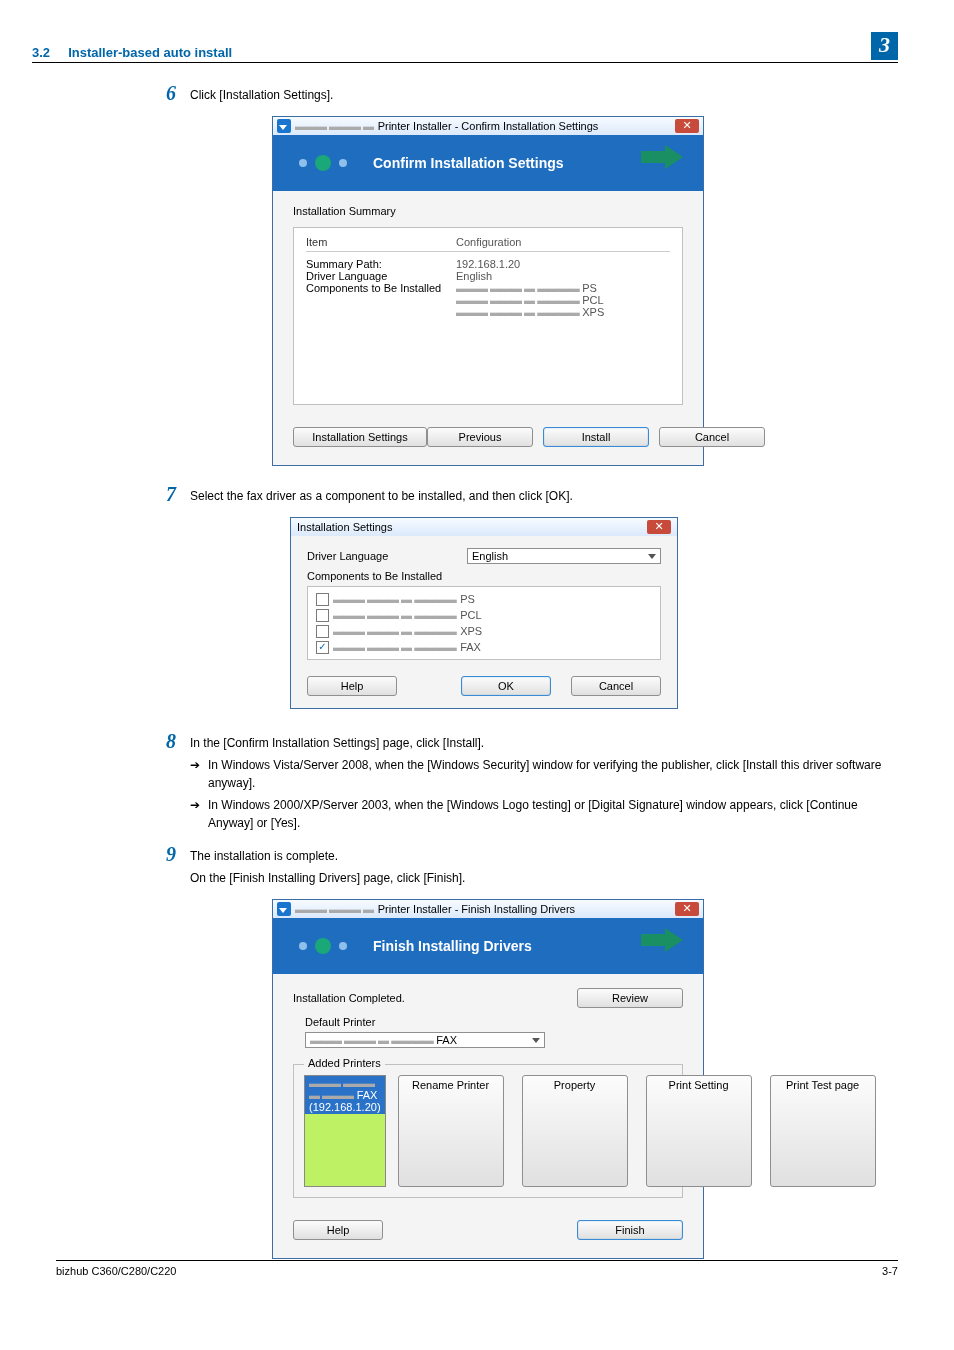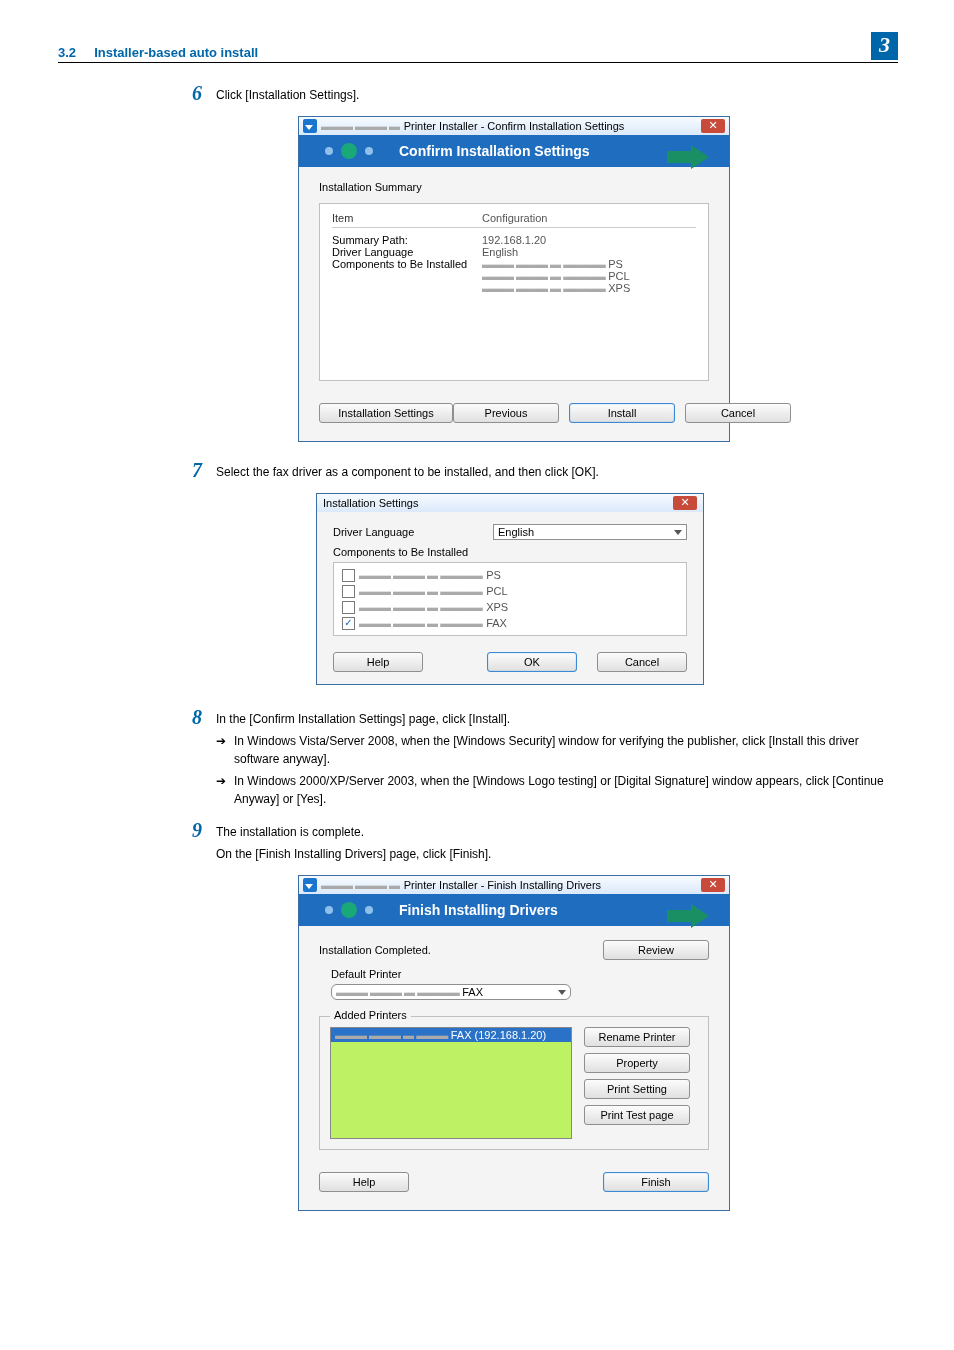--- a/index.html
+++ b/index.html
@@ -9,21 +9,20 @@
     background: #ffffff;
     width: 954px;
     font-size: 12px;
     color: #000;
   }
   .page {
     padding: 32px 56px 24px 32px;
     position: relative;
     min-height: 1300px;
     box-sizing: border-box;
-    margin-left: 26px;
   }
   .header-row {
     display: flex;
     justify-content: space-between;
     align-items: flex-end;
     border-bottom: 1px solid #000;
     padding-bottom: 2px;
     margin-bottom: 20px;
   }
   .header-left {
@@ -105,21 +104,21 @@
     width: 24px; height: 14px;
     background: #c74a3a;
     border-radius: 2px;
     color: #fff;
     font-size: 11px;
     line-height: 13px;
     text-align: center;
   }
   .banner {
     background: #1f6dbf;
-    height: 32px;
+    height: 56px;
     position: relative;
     display:flex;
     align-items:center;
   }
   .banner .dots {
     width:100px;
     display:flex;
     justify-content:center;
     gap:8px;
     align-items:center;
@@ -210,21 +209,21 @@
   }
   .group-box .legend{
     position:absolute;top:-8px;left:10px;background:#f4f4f4;padding:0 4px;font-size:11px;
   }
   .listbox{
     background:#bef264;border:1px solid #888;height:110px;width:240px;font-size:11px;
   }
   .listbox .sel-item{
     background:#2a72c8;color:#fff;padding:1px 4px;
   }
-  .side-btns{display:flex;flex-direction:column;gap:6px;}
+  .side-btns{display:flex;flex-direction:row;gap:18px;}
   .footer{
     position:absolute;bottom:24px;left:56px;right:56px;
     border-top:1px solid #000;padding-top:4px;
     display:flex;justify-content:space-between;
     font-size:11px;
   }
   .blurred{color:#aaa;letter-spacing:-0.5px;}
 </style>
 </head>
 <body>
@@ -404,21 +403,21 @@
           </svg>
       </span>
     </div>
     <div class="body3">
       <div class="row">
         <span>Installation Completed.</span>
         <div class="wbtn">Review</div>
       </div>
       <div style="margin-top:8px;margin-left:12px;">
         <div>Default Printer</div>
-        <div class="sel" style="width:230px;margin-top:4px;border-radius:6px;">
+        <div class="sel" style="width:230px;margin-top:4px;">
           <span><span class="blurred">▬▬▬ ▬▬▬ ▬ ▬▬▬▬</span> <span>FAX</span></span>
           <span class="chev"></span>
         </div>
       </div>
       <div class="group-box">
         <span class="legend">Added Printers</span>
         <div style="display:flex;gap:12px;">
           <div class="listbox">
             <div class="sel-item"><span class="blurred">▬▬▬ ▬▬▬ ▬ ▬▬▬</span> <span>FAX (192.168.1.20)</span></div>
           </div>
@@ -434,13 +433,17 @@
         <div class="left">
           <div class="wbtn" style="min-width:76px;">Help</div>
         </div>
         <div class="right">
           <div class="wbtn primary">Finish</div>
         </div>
       </div>
     </div>
   </div>
 
+  <div class="footer">
+    <span>bizhub C360/C280/C220</span>
+    <span>3-7</span>
+  </div>
 </div>
 
 </body></html>

